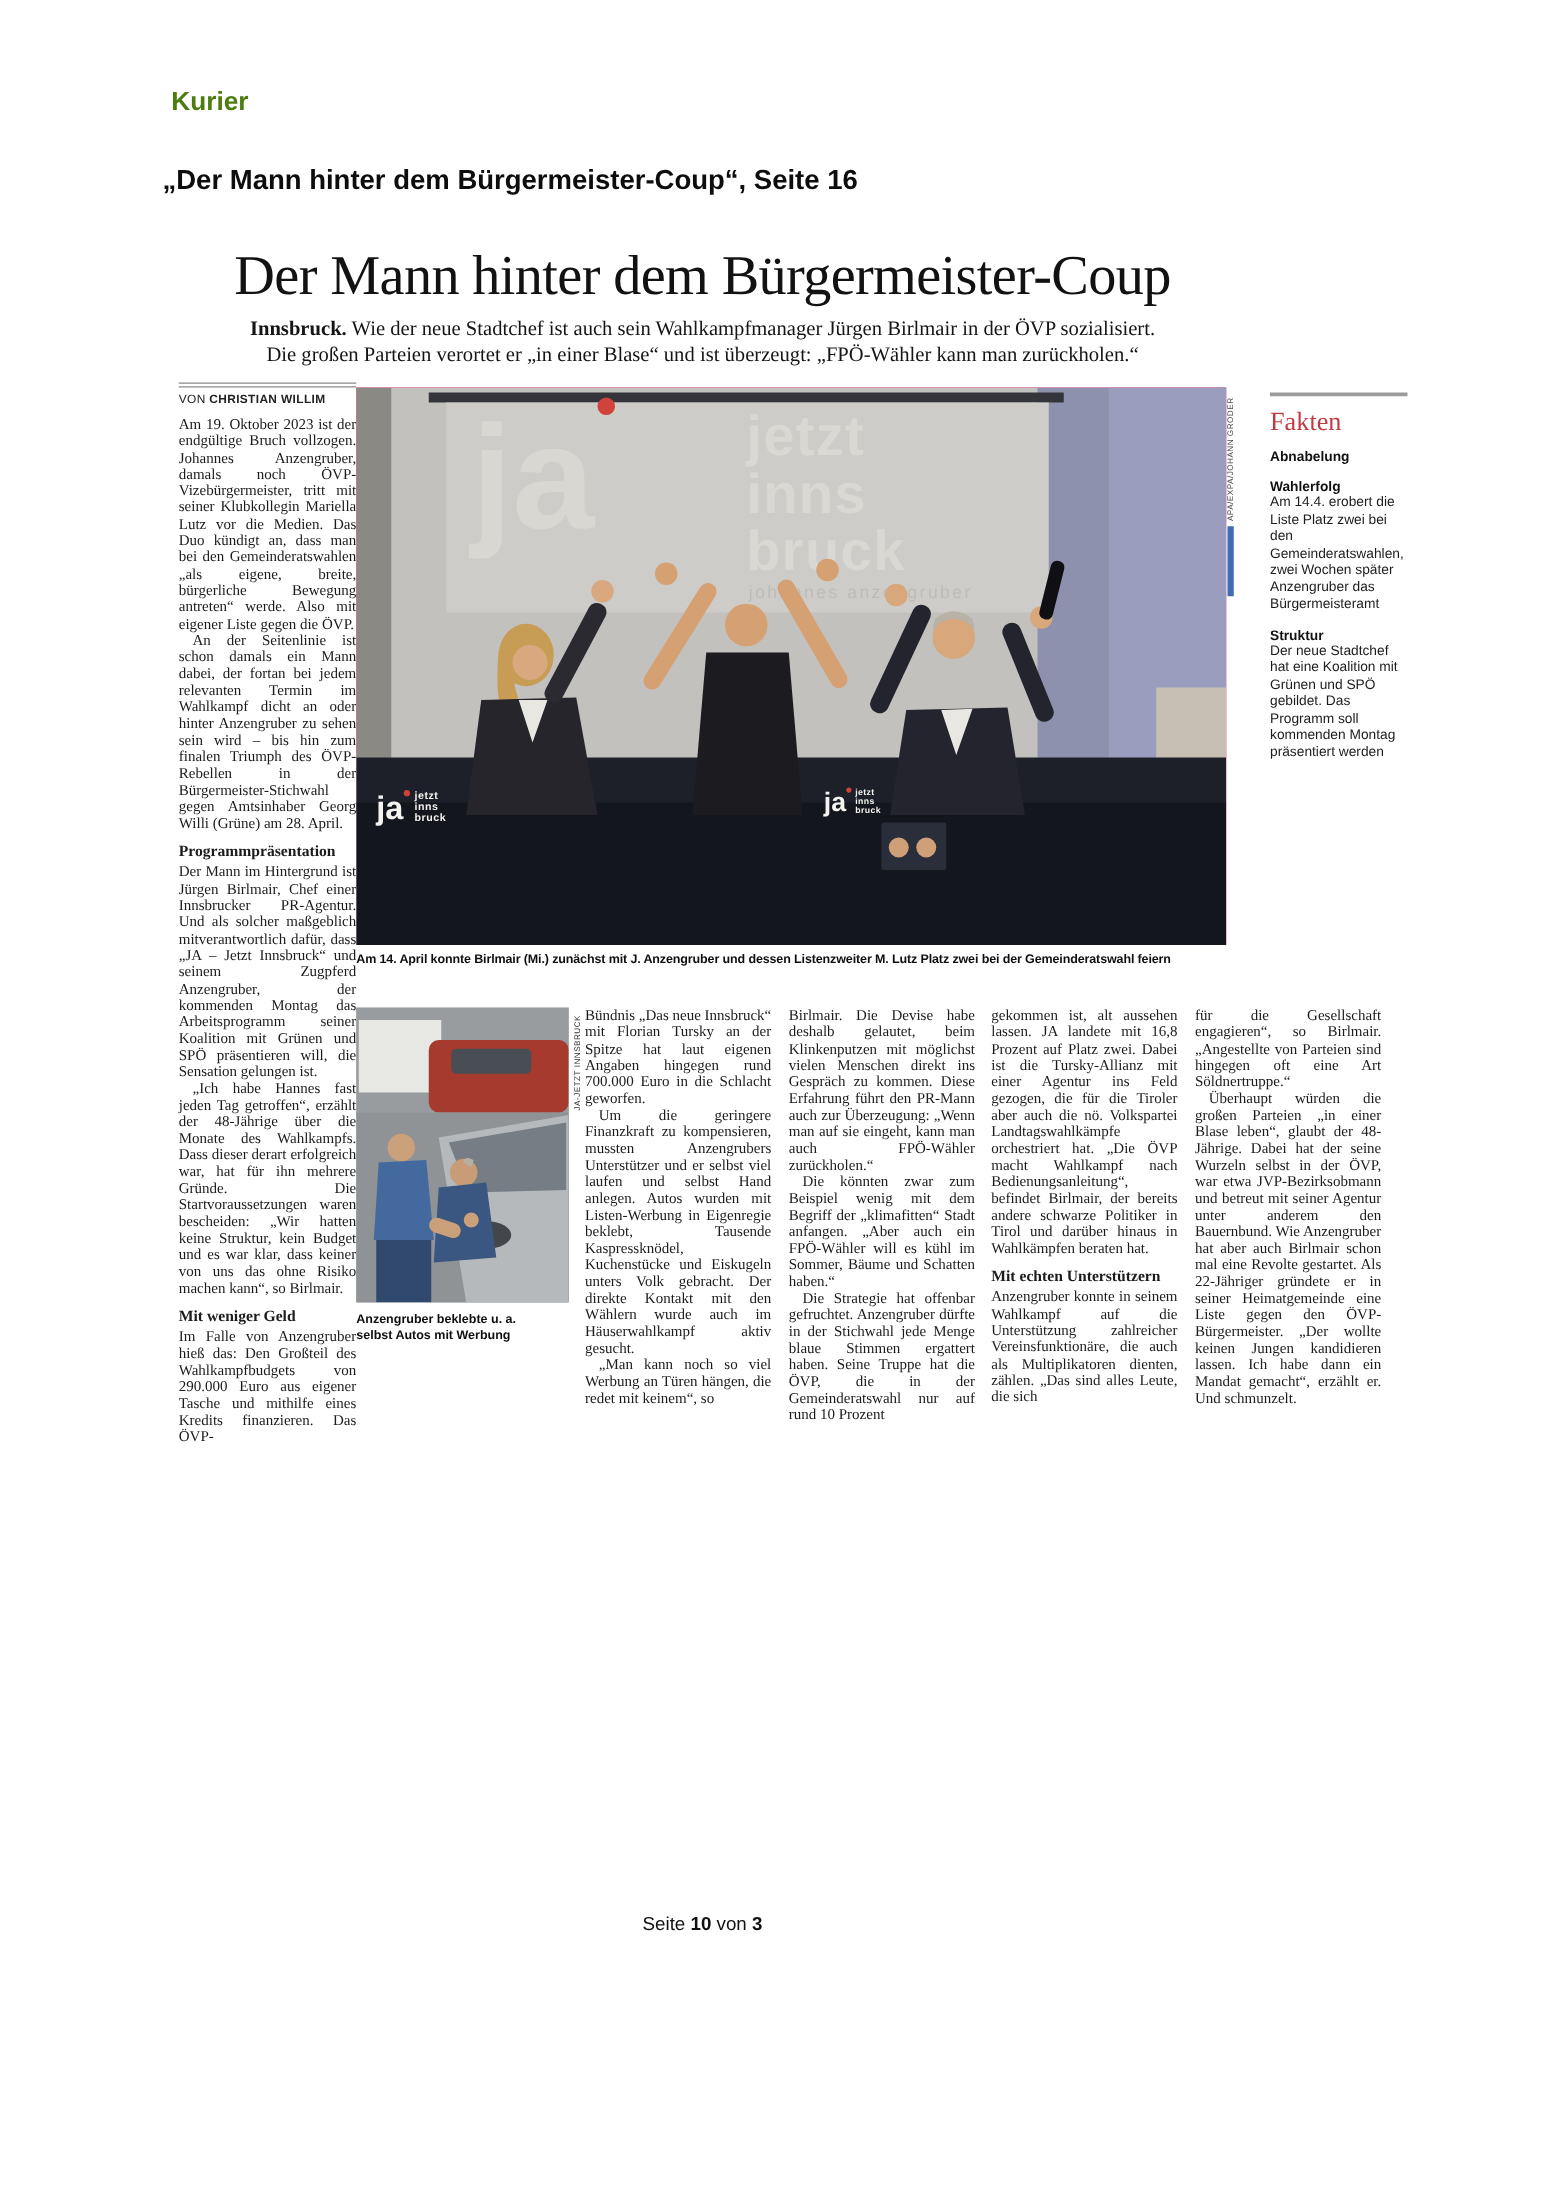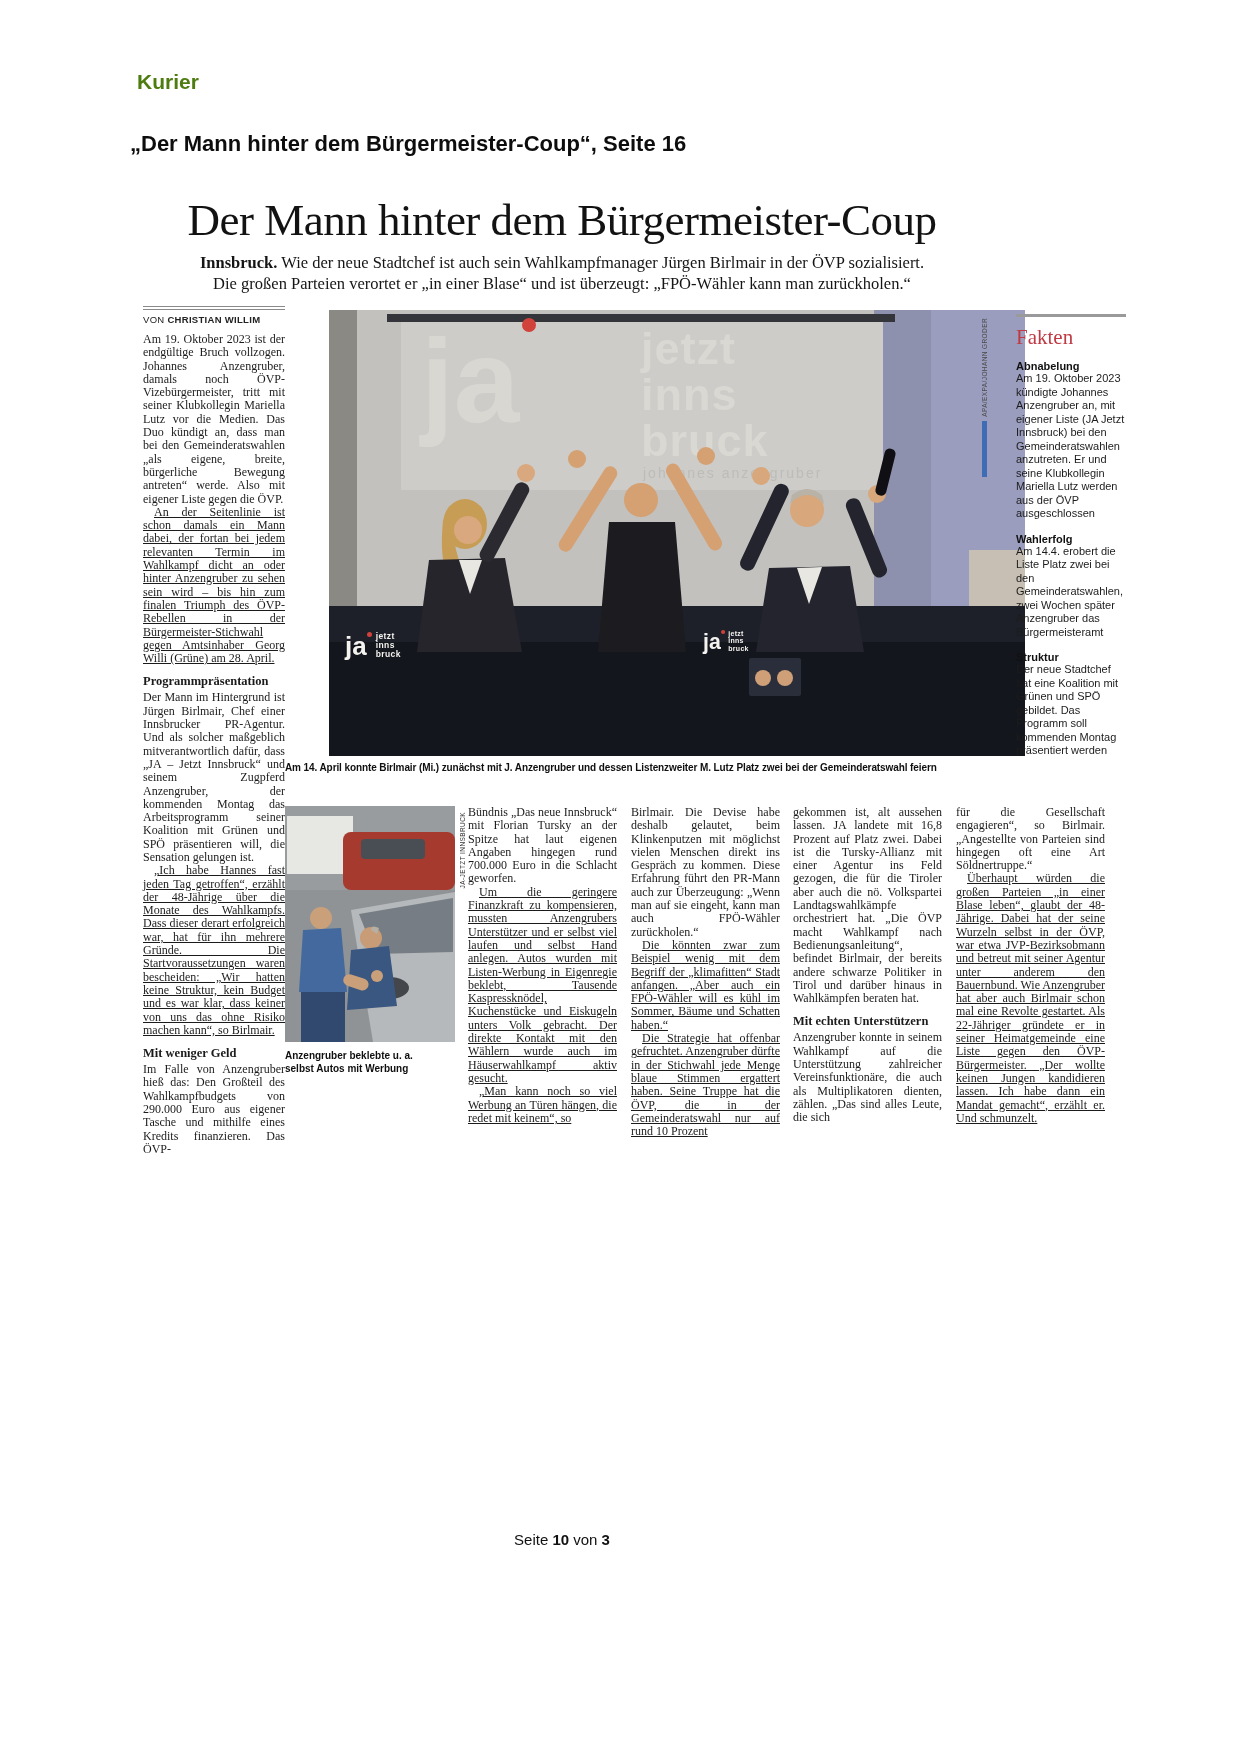--- a/index.html
+++ b/index.html
@@ -21,34 +21,34 @@
   .a-title { left:143px; top:194px; width:838px; text-align:center;
              font:400 45px "Liberation Serif", serif; letter-spacing:-0.5px; color:#121212; }
   .a-lead  { left:143px; top:252px; width:838px; text-align:center;
              font:400 16.5px "Liberation Serif", serif; line-height:21px; color:#151515; }
   .a-lead b { font-weight:bold; }
 
   
   .ncol { font-size:12px; line-height:13.3px; text-align:justify;
           hyphens:auto; -webkit-hyphens:auto; overflow-wrap:break-word; color:#1b1b1b; }
   .ncol p { margin:0; }
-  .ncol p.ind { text-indent:11px;text-decoration:underline; }
+  .ncol p.ind { text-indent:11px; }
   .ncol h3 { font:bold 12.5px "Liberation Serif", serif; margin:9px 0 2px 0; text-align:left; }
   .col1 { left:143px; top:306px; width:142px; }
   .colB { left:468px; top:806px; width:149px; }
   .colC { left:631px; top:806px; width:149px; }
   .colD { left:793px; top:806px; width:149px; }
   .colE { left:956px; top:806px; width:149px; }
 
   .rule { border-top:1px solid #8a8a8a; border-bottom:1px solid #8a8a8a; height:4px; margin-bottom:4px; }
   .byline { font:400 9.5px "Liberation Sans", sans-serif; letter-spacing:.3px; color:#222; margin-bottom:8px; }
   .byline b { font-weight:bold; }
 
   
-  .photo-main { left:285px; top:310px; width:696px; height:446px; overflow:hidden; background:#be185d;margin-left:44px; }
+  .photo-main { left:285px; top:310px; width:696px; height:446px; overflow:hidden; background:#be185d; }
   .photo-main svg { position:absolute; left:0; top:0; }
   .scr-ja   { position:absolute; left:92px; top:8px;  font:bold 118px "Liberation Sans", sans-serif; color:#d8d7d2; line-height:1; }
   .scr-ja .dot { display:inline-block; width:14px; height:14px; border-radius:50%; background:#d0423a; vertical-align:90px; margin-left:3px; }
   .scr-stack{ position:absolute; left:312px; top:16px; font:bold 45px "Liberation Sans", sans-serif; color:#d9d8d3; line-height:46px; letter-spacing:1px; }
   .scr-name { position:absolute; left:314px; top:155px; font:400 14px "Liberation Sans", sans-serif; color:#bdbcb8; letter-spacing:2px; }
   .ph-logo { position:absolute; display:flex; align-items:flex-start; gap:4px; color:#f4f3ef; }
   .ph-logo .lj { font:bold 26px "Liberation Sans", sans-serif; line-height:24px; }
   .ph-logo .lj i { display:inline-block; width:5px; height:5px; border-radius:50%; background:#d0423a; vertical-align:18px; }
   .ph-logo .ls { font:bold 8.5px "Liberation Sans", sans-serif; line-height:9px; letter-spacing:.4px; }
   .logo1 { left:16px; top:322px; }
@@ -177,21 +177,20 @@
   <span class="vcredit">APA/EXPA/JOHANN GRODER</span>
   <div class="apa-bar"></div>
 </div>
 
 <div class="abs caption-main">Am 14. April konnte Birlmair (Mi.) zunächst mit J. Anzengruber und dessen Listenzweiter M. Lutz Platz zwei bei der Gemeinderatswahl feiern</div>
 
 <div class="abs fakten">
   <div class="topbar"></div>
   <div class="f-title">Fakten</div>
   <div class="f-head" style="margin-top:0">Abnabelung</div>
-  <div class="f-text">Am 19. Oktober 2023 kündigte Johannes Anzengruber an, mit eigener Liste (JA Jetzt Innsbruck) bei den Gemeinderatswahlen anzutreten. Er und seine Klubkollegin Mariella Lutz werden aus der ÖVP ausgeschlossen</div>
   <div class="f-head">Wahlerfolg</div>
   <div class="f-text">Am 14.4. erobert die Liste Platz zwei bei den Gemeinderatswahlen, zwei Wochen später Anzengruber das Bürgermeisteramt</div>
   <div class="f-head">Struktur</div>
   <div class="f-text">Der neue Stadtchef hat eine Koalition mit Grünen und SPÖ gebildet. Das Programm soll kommenden Montag präsentiert werden</div>
 </div>
 
 <div class="abs photo-2">
   <svg width="170" height="236" viewBox="0 0 170 236">
     <rect width="170" height="236" fill="#989c9e"></rect>
     <rect x="2" y="10" width="66" height="58" fill="#e7e7e4"></rect>

